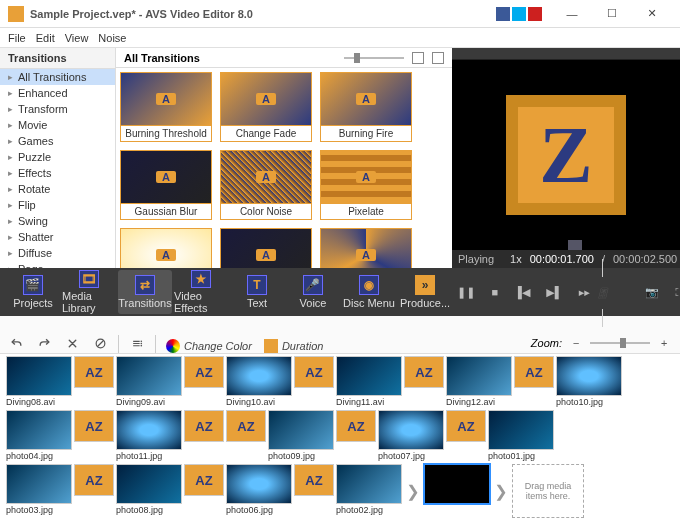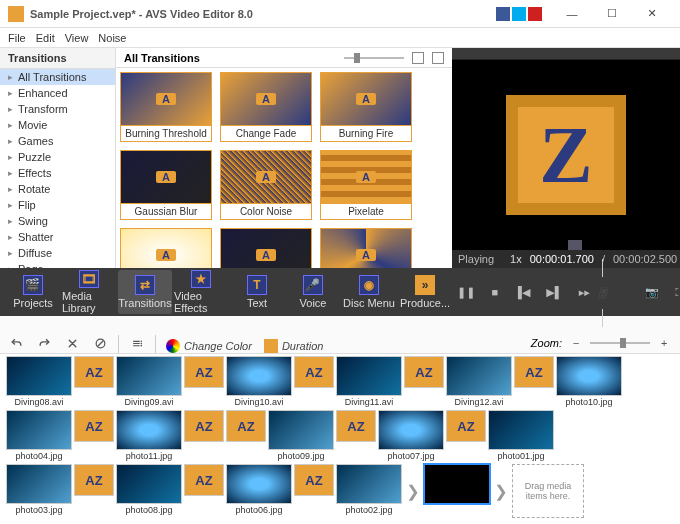--- a/index.html
+++ b/index.html
@@ -78,21 +78,21 @@
 .storyboard { height: 180px; background: #fff; overflow: hidden; padding: 2px 6px; }
 .sbrow { display: flex; gap: 2px; margin-bottom: 2px; align-items: flex-start;}
 .sbcell { width: 66px; }
 .trans-arrow { width: 18px; height: 40px; display:flex; align-items:center; justify-content:center; color:#999; font-size:16px; align-self: center;}
 .sbthumb { height: 40px; background: linear-gradient(#0a4060,#0a6090); border: 1px solid #ccc; display:flex;align-items:center;justify-content:center;overflow:hidden;}
 .sbthumb.azlogo { background: #e8a038; color:#2c3a80; font-weight:bold; font-size:18px;}
 .sbthumb.blue1 { background: linear-gradient(135deg,#002040,#1070a0); }
 .sbthumb.blue2 { background: linear-gradient(135deg,#003050,#50a0d0); }
 .sbthumb.blue3 { background: radial-gradient(#60c0ff 20%, #002040); }
 .sbthumb.black { background:#000;}
-.sblabel { font-size: 9px; text-align: center; color: #333; padding: 1px 0; white-space: nowrap; overflow:hidden; }
+.sblabel { font-size: 9px; text-align: left; color: #333; padding: 1px 0; white-space: nowrap; overflow:hidden; }
 .coordstrip { height: 14px; background:#fafafa; color:#666; font-size:10px; padding: 0 8px; display:flex; justify-content:flex-end; border-top:1px solid #eee;}
 .droptarget { width:72px; height:54px; border: 1px dashed #aaa; color:#888; text-align:center; font-size:9px; display:flex; align-items:center; justify-content:center; padding: 4px;}
 .selection { outline: 2px solid #3090ff; outline-offset: -1px; }
 </style>
 </head>
 <body>
 
 <div class="titlebar">
   <div class="icon"></div>
   <div class="title">Sample Project.vep* - AVS Video Editor 8.0</div>

